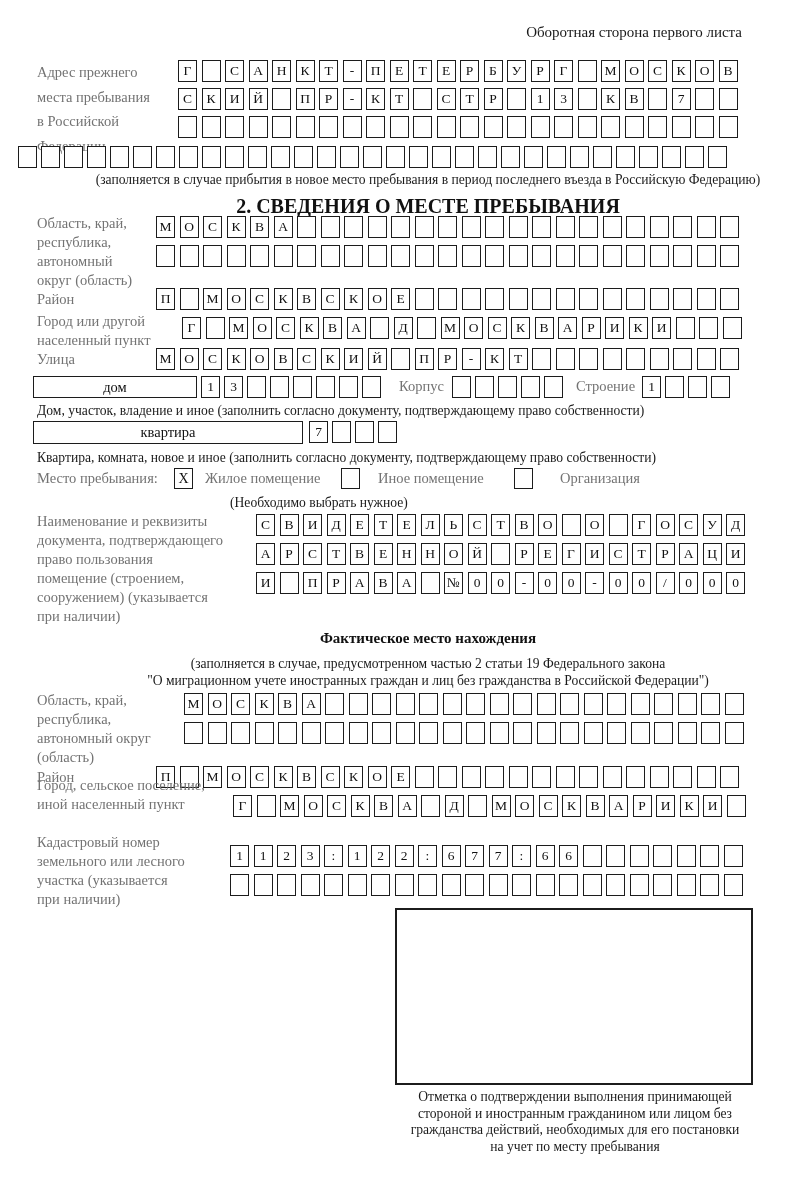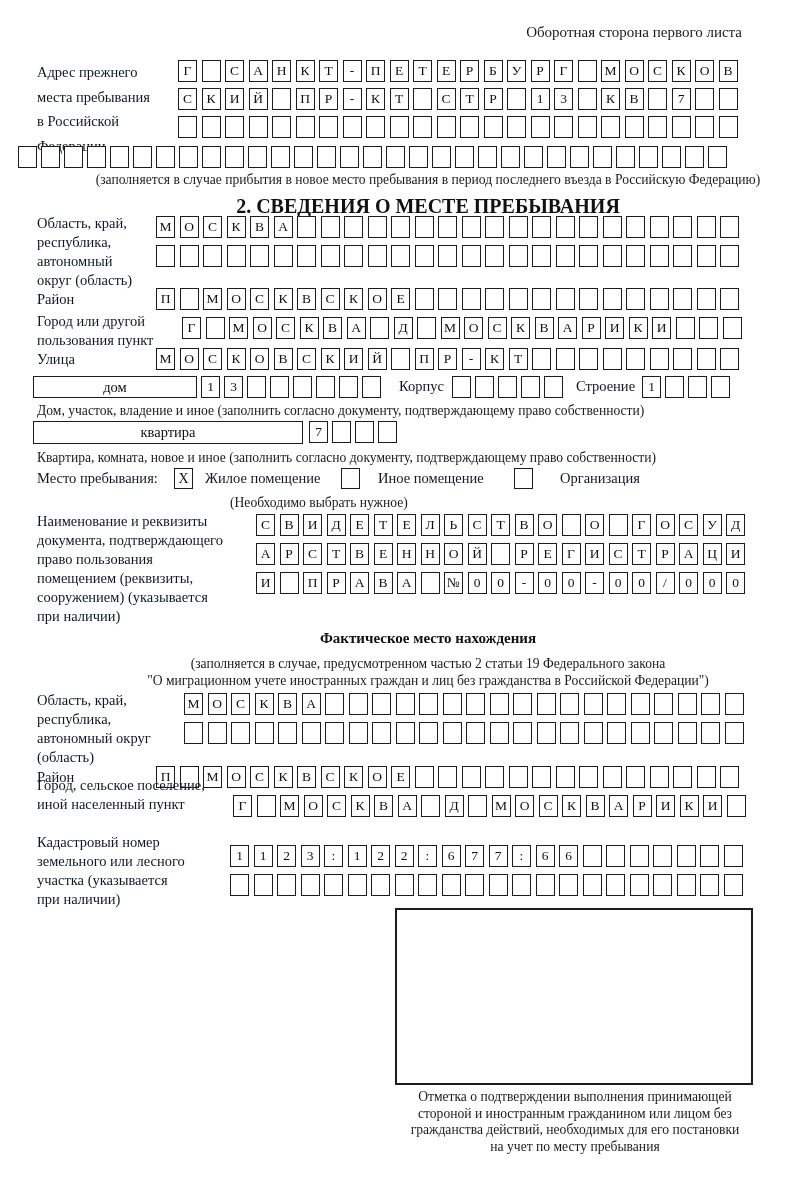--- a/index.html
+++ b/index.html
@@ -2,21 +2,21 @@
 <html><head>
 <meta charset="utf-8">
 <style>
   html,body{margin:0;padding:0;background:#fff;}
   .page{
     position:relative;width:800px;height:1156px;background:#ffffff;
     font-family:Liberation Serif, serif;color:#111;
     overflow:hidden;
   }
   .abs{position:absolute;}
-  .lbl{font-size:14.5px;color:#0f172a;}
+  .lbl{font-size:14.5px;color:#737373;}
   .lbl-line{white-space:nowrap;}
   .caption{font-size:13.6px;color:#1a1a1a;white-space:nowrap;}
   .center{left:0;width:800px;text-align:center;padding-left:28px;}
   .title{font-weight:bold;font-size:20px;white-space:nowrap;}
   .cellrow{display:flex;gap:4.5px;}
   .cellrow.tight{gap:4px;}
   .cell{
     flex:0 0 auto;width:17px;height:20px;border:1.6px solid #1c1c1c;
     text-align:center;font-size:13.5px;line-height:20px;overflow:hidden;
     background:#fff;
@@ -244,21 +244,21 @@
       <span class="cell"></span>
       <span class="cell"></span>
       <span class="cell"></span>
       <span class="cell"></span>
       <span class="cell"></span>
       <span class="cell"></span>
     </div>
 
   <div class="abs lbl note-stack" style="left:37px;top:312px;line-height:19px;">
     <div class="lbl-line">Город или другой</div>
-    <div class="lbl-line">пользования пункт</div>
+    <div class="lbl-line">населенный пункт</div>
   </div>
   <div class="abs cellrow" style="left:182px;top:317px;">
       <span class="cell">Г</span>
       <span class="cell"></span>
       <span class="cell">М</span>
       <span class="cell">О</span>
       <span class="cell">С</span>
       <span class="cell">К</span>
       <span class="cell">В</span>
       <span class="cell">А</span>
@@ -352,21 +352,21 @@
   <span class="abs bigcell" style="left:341px;top:468px;"></span>
   <div class="abs lbl" style="left:378px;top:470px;">Иное помещение</div>
   <span class="abs bigcell" style="left:514px;top:468px;"></span>
   <div class="abs lbl" style="left:560px;top:470px;">Организация</div>
   <div class="abs caption" style="left:230px;top:495px;">(Необходимо выбрать нужное)</div>
 
   <div class="abs lbl note-stack" style="left:37px;top:512px;line-height:19px;">
     <div class="lbl-line">Наименование и реквизиты</div>
     <div class="lbl-line">документа, подтверждающего</div>
     <div class="lbl-line">право пользования</div>
-    <div class="lbl-line">помещением (реквизиты,</div>
+    <div class="lbl-line">помещение (строением,</div>
     <div class="lbl-line">сооружением) (указывается</div>
     <div class="lbl-line">при наличии)</div>
   </div>
   <div class="abs cellrow" style="left:256px;top:514px;">
       <span class="cell">С</span>
       <span class="cell">В</span>
       <span class="cell">И</span>
       <span class="cell">Д</span>
       <span class="cell">Е</span>
       <span class="cell">Т</span>

